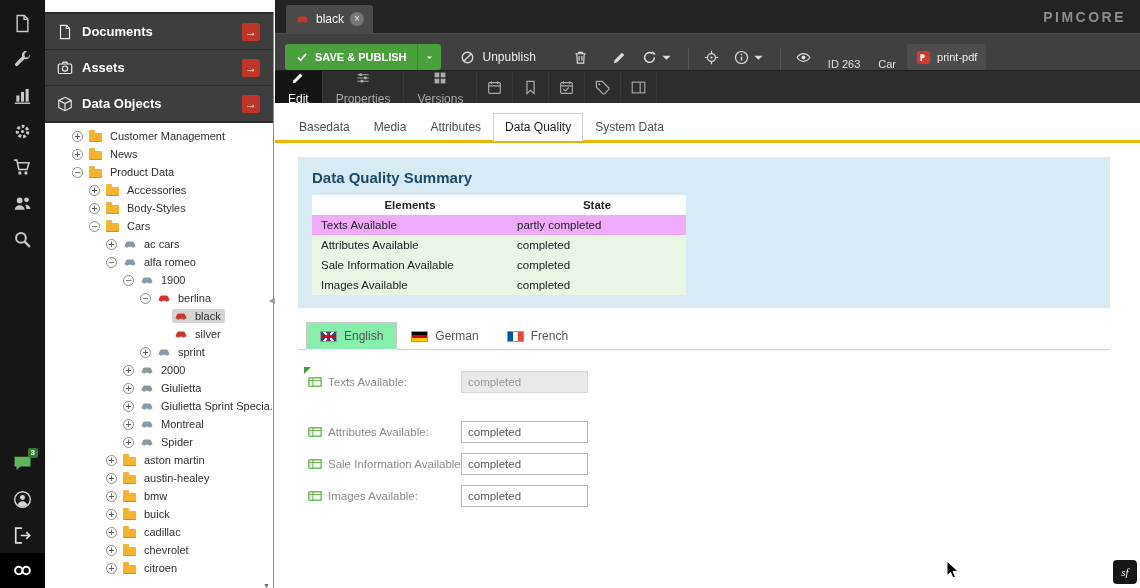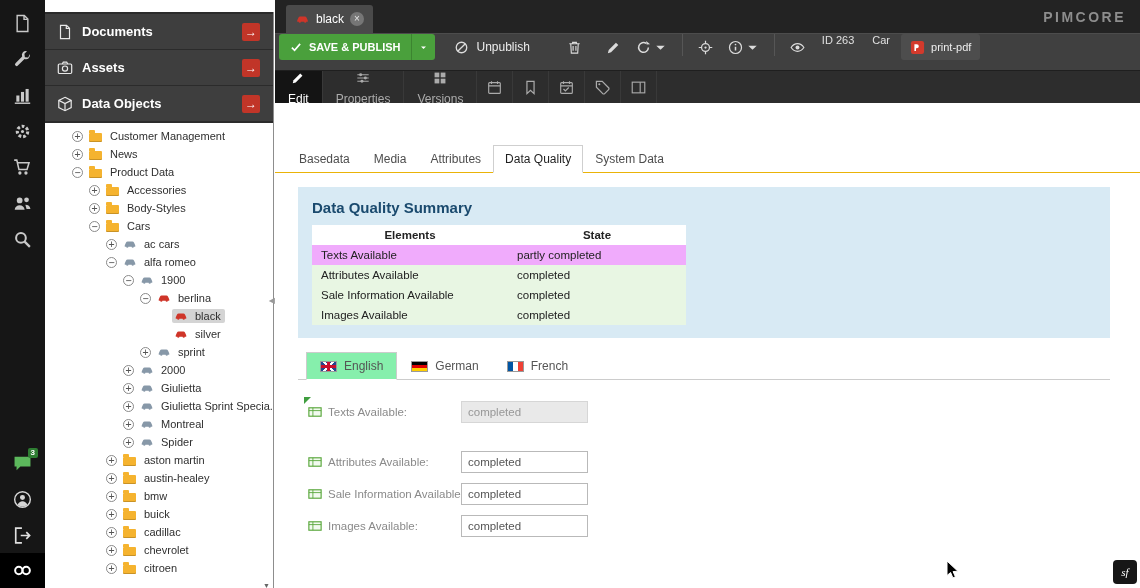--- a/index.html
+++ b/index.html
@@ -44,21 +44,21 @@
   #splitter-collapse{position:absolute;right:-2px;top:284px;font-size:8px;color:#999;z-index:7;cursor:pointer;}
 
   
   #main{position:absolute;left:275px;top:0;right:0;height:588px;}
   #tabbar{height:33px;background:#232323;position:relative;display:flex;align-items:flex-end;padding-left:11px;}
   .doc-tab{height:28px;background:#4a4a4a;border-radius:3px 3px 0 0;color:#fff;font-size:12px;display:flex;align-items:center;gap:6px;padding:0 9px;cursor:pointer;}
   .doc-tab .ic{width:15px;height:12px;}
   .tab-close{width:14px;height:14px;border-radius:50%;background:#767676;color:#e6e6e6;font-size:10px;line-height:13px;text-align:center;cursor:pointer;}
   #logo{position:absolute;right:14px;top:9px;color:#8d8d8d;font-size:14px;font-weight:bold;letter-spacing:2.5px;}
 
-  #toolbar{height:37px;background:#404040;border-top:1px solid #4c4c4c;display:flex;align-items:flex-start;padding:0 4px;gap:4px;color:#e3e3e3;}
+  #toolbar{height:37px;background:#404040;border-top:1px solid #4c4c4c;display:flex;align-items:flex-end;padding:0 10px;gap:4px;color:#e3e3e3;}
   .btn-green{display:flex;align-items:stretch;height:26px;border-radius:3px;overflow:hidden;cursor:pointer;flex:none;}
   .btn-green .bg-main{background:#4aa03c;display:flex;align-items:center;gap:7px;padding:0 11px;color:#fff;font-weight:bold;font-size:11px;}
   .btn-green .bg-caret{background:#4aa03c;border-left:1px solid #3c8430;display:flex;align-items:center;padding:0 7px;color:#fff;}
   .ic{display:inline-flex;}
   .ic svg{width:100%;height:100%;}
   .ic.sm{width:12px;height:12px;}
   .ic.xs{width:9px;height:9px;}
   .tb-btn{display:flex;align-items:center;gap:7px;padding:0 9px;height:26px;border-radius:3px;font-size:12px;color:#ececec;cursor:pointer;flex:none;}
   .tb-btn .ic, .tb-iconbtn .ic{width:15px;height:15px;color:#dcdcdc;}
   .tb-iconbtn{display:flex;align-items:center;justify-content:center;gap:2px;height:26px;min-width:27px;padding:0 5px;border-radius:3px;cursor:pointer;flex:none;}
@@ -68,21 +68,21 @@
   .btn-pdf .ic{width:15px;height:15px;}
 
   #subtabs{height:33px;background:#2d2d2d;display:flex;align-items:stretch;color:#ababab;border-top:1px solid #1f1f1f;}
   .subtab{display:flex;align-items:center;gap:7px;padding:0 13px;font-size:12px;border-right:1px solid #393939;cursor:pointer;flex-direction:column;}
   .subtab .ic{width:14px;height:14px;}
   .subtab.active{background:#141414;color:#fff;}
   .subtab-iconbtn{width:36px;display:flex;align-items:center;justify-content:center;border-right:1px solid #393939;cursor:pointer;}
   .subtab-iconbtn .ic{width:15px;height:15px;}
 
   #content{position:absolute;top:103px;left:0;right:0;bottom:0;background:#fff;overflow:hidden;}
-  #content-tabs{padding:10px 0 0 12px;border-bottom:1px solid #eab308;display:flex;margin-top:32px;}
+  #content-tabs{padding:10px 0 0 12px;border-bottom:3px solid #eab308;display:flex;}
   .ctab{padding:6px 11px;font-size:12px;color:#4d4d4d;border:1px solid transparent;margin-bottom:-1px;cursor:pointer;white-space:nowrap;}
   .ctab.active{border-color:#cfcfcf;border-bottom-color:#fff;background:#fff;color:#1f1f1f;}
 
   #summary-panel{margin:14px 30px 0 23px;background:#d8eaf4;padding:12px 14px 13px;}
   #summary-title{color:#1a4a6e;font-size:15px;font-weight:bold;}
   #summary-table{border-collapse:collapse;margin-top:9px;font-size:11.5px;color:#222;}
   #summary-table th{background:#fff;text-align:center;font-weight:bold;padding:4px 27px;}
   #summary-table th:first-child{width:196px;}
   #summary-table th:last-child{width:178px;}
   #summary-table td{padding:4px 9px;}

